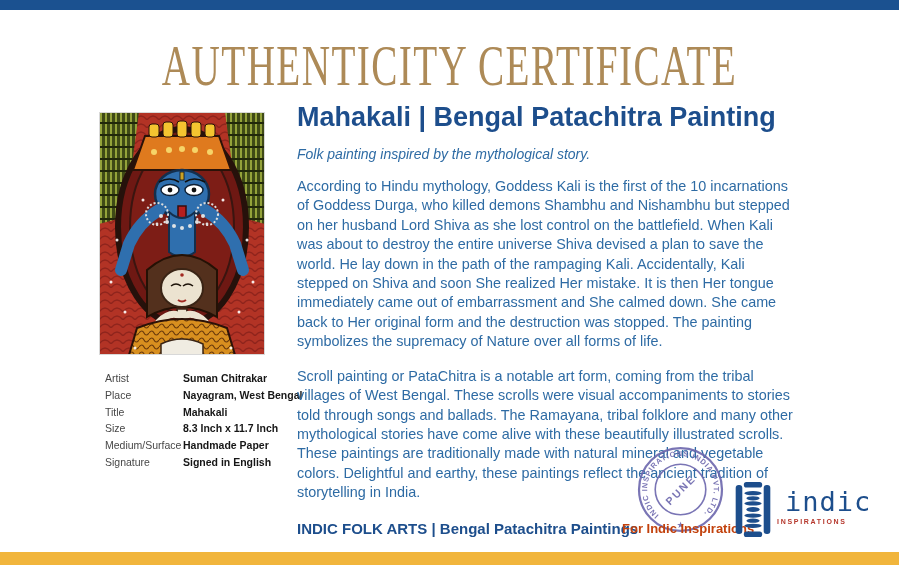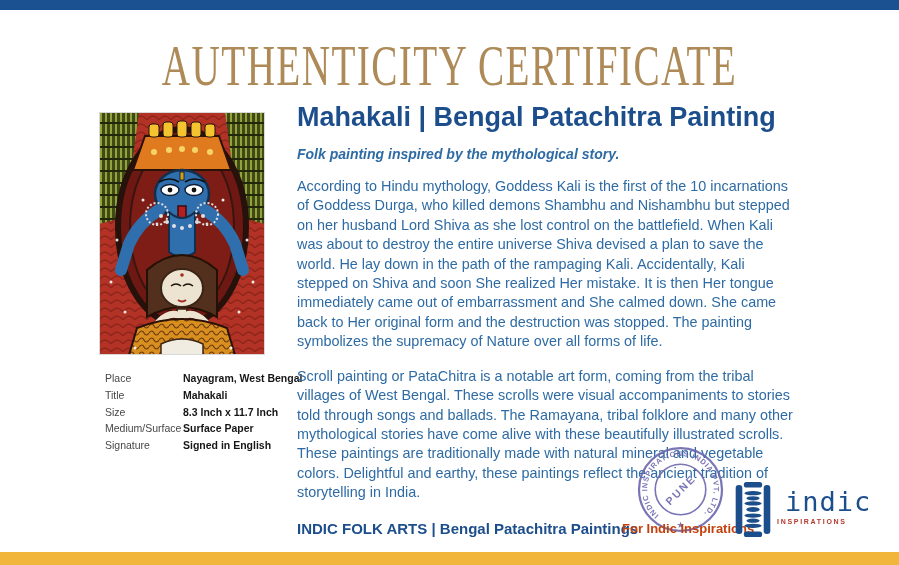--- a/index.html
+++ b/index.html
@@ -24,21 +24,21 @@
   .meta-table { position:absolute; left:105px; top:370px; width:176px; }
   .meta-row { display:flex; font-size:10.5px; line-height:16.8px; }
   .meta-label { width:78px; color:#474747; flex:0 0 78px; }
   .meta-value { color:#161616; font-weight:700; white-space:nowrap; }
 
   .content { position:absolute; left:297px; top:102px; width:496px; color:#2e6ba4; }
   .art-title {
     font-family:Liberation Sans, sans-serif; font-weight:700;
     font-size:27px; line-height:1.15; color:#1d4e8c;
   }
-  .art-subtitle { margin-top:13px; font-size:14px; font-style:italic; font-weight:700; color:#2e6ba4; }
+  .art-subtitle { margin-top:13px; font-size:14px; font-style:italic; font-weight:400; color:#2e6ba4; }
   .body-para { margin-top:15px; font-size:14.4px; line-height:19.4px; color:#2e6ba4; }
   .brand-line { margin-top:17px; font-size:15px; font-weight:700; color:#1d4e8c; }
 
   .stamp { position:absolute; left:637px; top:446px; width:87px; height:87px; opacity:.9; }
   .stamp svg { display:block; width:100%; height:100%; }
   .stamp-caption {
     position:absolute; left:622px; top:521px; width:130px;
     font-size:13px; font-weight:700; color:#c2410c; white-space:nowrap;
   }
 
@@ -158,34 +158,38 @@
           <circle cx="124" cy="88" r="1.5"></circle>
         <circle cx="36" cy="236" r="1.5"></circle>
           <circle cx="132" cy="236" r="1.5"></circle>
       </g>
       <rect x="0.5" y="0.5" width="165" height="242" fill="none" stroke="#d8d8d8" stroke-width="1"></rect>
     </svg>
   </div>
 
   <div class="meta-table">
     <div class="meta-row">
+      <span class="meta-label">Artist</span>
+      <span class="meta-value">Suman Chitrakar</span>
+    </div>
+    <div class="meta-row">
       <span class="meta-label">Place</span>
       <span class="meta-value">Nayagram, West Bengal</span>
     </div>
     <div class="meta-row">
       <span class="meta-label">Title</span>
       <span class="meta-value">Mahakali</span>
     </div>
     <div class="meta-row">
       <span class="meta-label">Size</span>
       <span class="meta-value">8.3 Inch x 11.7 Inch</span>
     </div>
     <div class="meta-row">
       <span class="meta-label">Medium/Surface</span>
-      <span class="meta-value">Surface Paper</span>
+      <span class="meta-value">Handmade Paper</span>
     </div>
     <div class="meta-row">
       <span class="meta-label">Signature</span>
       <span class="meta-value">Signed in English</span>
     </div>
   </div>
 
   <div class="content">
     <h2 class="art-title">Mahakali | Bengal Patachitra Painting</h2>
     <div class="art-subtitle">Folk painting inspired by the mythological story.</div>

